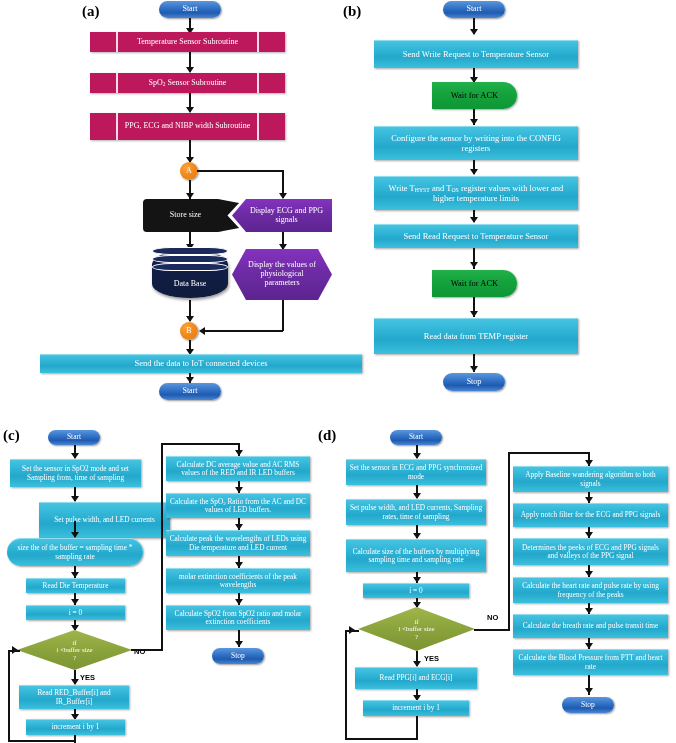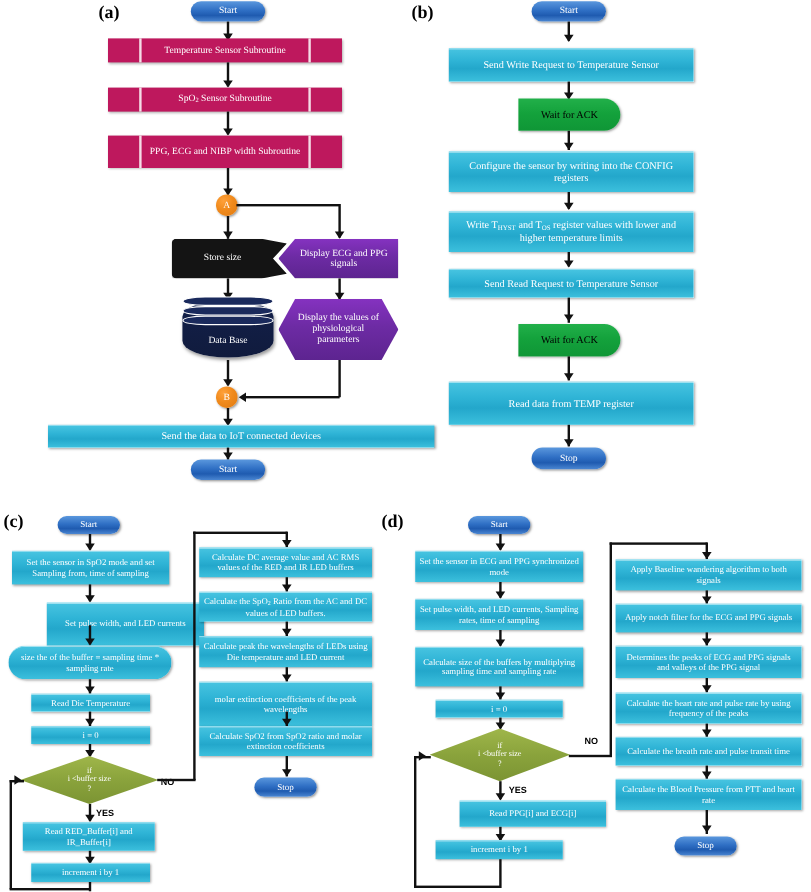--- a/index.html
+++ b/index.html
@@ -283,21 +283,21 @@
 <div class="node proc" style="left:166px;top:493px;width:144px;height:25px;font-size:7.3px;">
   <span>Calculate the SpO<sub>2</sub>  Ratio from the AC and DC values of LED buffers.</span>
 </div>
 <div class="ln vl" style="left:238px;top:518px;height:12px;"></div>
 <div class="arw" style="left:235px;top:524px;"></div>
 
 <div class="node proc" style="left:166px;top:530px;width:144px;height:26px;font-size:7.3px;">Calculate peak the wavelengths of LEDs using Die temperature and LED current</div>
 <div class="ln vl" style="left:238px;top:556px;height:12px;"></div>
 <div class="arw" style="left:235px;top:562px;"></div>
 
-<div class="node proc" style="left:166px;top:568px;width:144px;height:37px;font-size:7.3px;">molar extinction coefficients of the peak wavelengths</div>
+<div class="node proc" style="left:166px;top:568px;width:144px;height:25px;font-size:7.3px;">molar extinction coefficients of the peak wavelengths</div>
 <div class="ln vl" style="left:238px;top:593px;height:12px;"></div>
 <div class="arw" style="left:235px;top:599px;"></div>
 
 <div class="node proc" style="left:166px;top:605px;width:144px;height:25px;font-size:7.3px;">Calculate SpO2 from SpO2 ratio and molar extinction coefficients</div>
 <div class="ln vl" style="left:238px;top:630px;height:17px;"></div>
 <div class="arw" style="left:235px;top:641px;"></div>
 
 <div class="node term" style="left:212px;top:648px;width:52px;height:16px;font-size:7.5px;">Stop</div>
 
 <div class="plabel" style="left:318px;top:427px;">(d)</div>
@@ -335,21 +335,21 @@
 
 <div class="ln vl" style="left:416px;top:651px;height:15px;"></div>
 <div class="arw" style="left:413px;top:661px;"></div>
 
 <div class="ln hl" style="left:474px;top:629px;width:36px;"></div>
 <div class="ln vl" style="left:508px;top:452px;height:178px;"></div>
 <div class="ln hl" style="left:508px;top:452px;width:81px;"></div>
 <div class="ln vl" style="left:588px;top:452px;height:14px;"></div>
 <div class="arw" style="left:585px;top:460px;"></div>
 
-<div class="node proc" style="left:355px;top:667px;width:122px;height:22px;font-size:7.3px;margin-left:28px;">Read PPG[i] and ECG[i]</div>
+<div class="node proc" style="left:355px;top:667px;width:122px;height:22px;font-size:7.3px;">Read PPG[i] and ECG[i]</div>
 <div class="ln vl" style="left:416px;top:689px;height:11px;"></div>
 <div class="arw" style="left:413px;top:695px;"></div>
 
 <div class="node proc" style="left:363px;top:700px;width:106px;height:16px;font-size:7.3px;">increment  i by 1</div>
 <div class="ln vl" style="left:416px;top:716px;height:24px;"></div>
 <div class="ln vl" style="left:345px;top:630px;height:110px;"></div>
 <div class="ln hl" style="left:345px;top:738px;width:72px;"></div>
 <div class="arwr" style="left:349px;top:626px;"></div>
 <div class="ln hl" style="left:345px;top:630px;width:14px;"></div>
 

